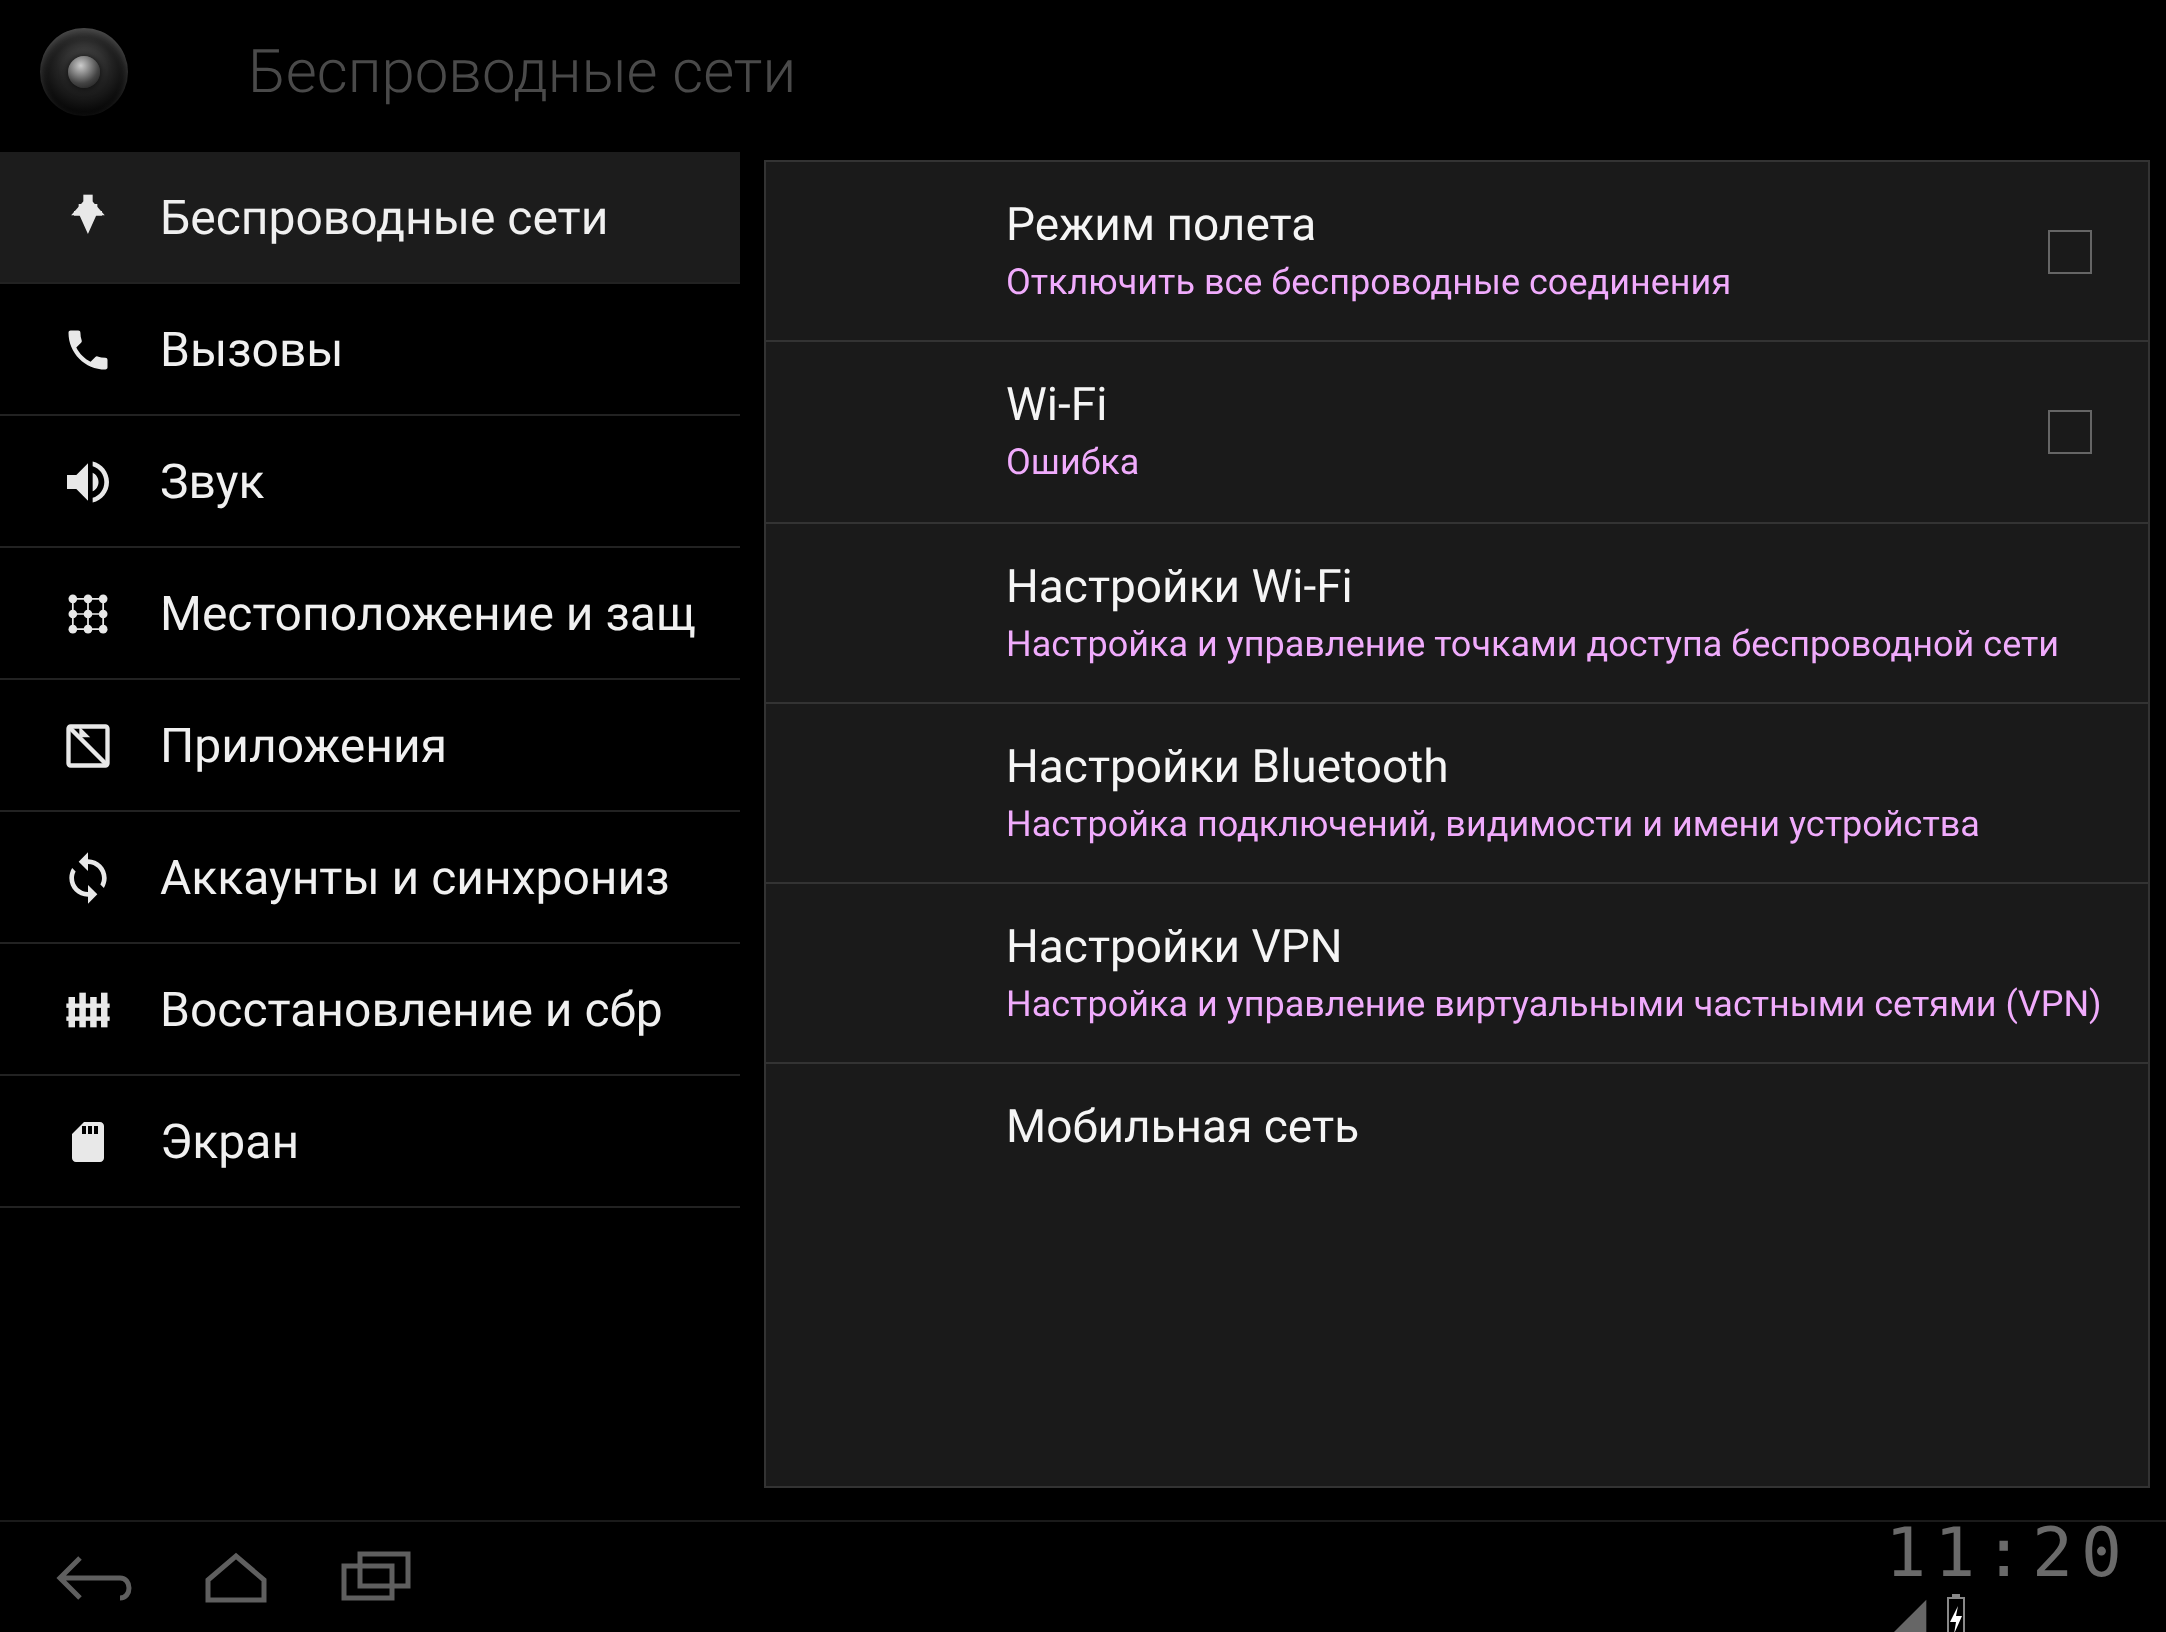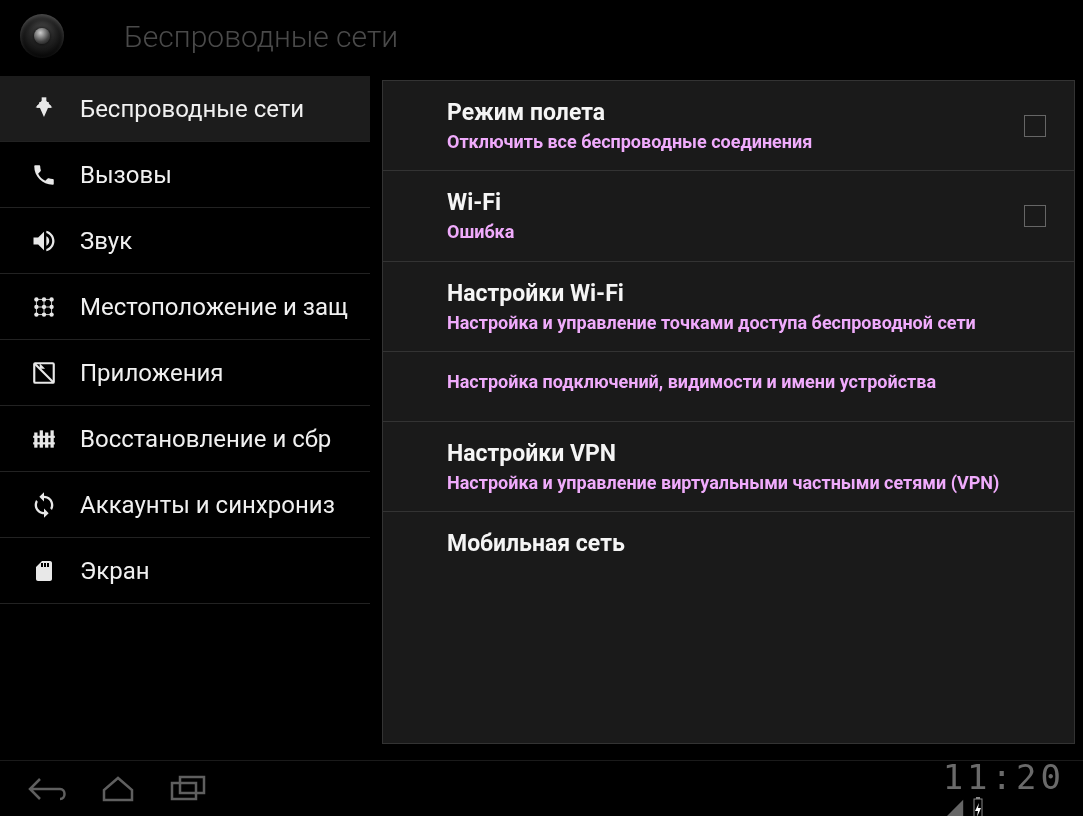--- a/index.html
+++ b/index.html
@@ -74,26 +74,25 @@
     text-overflow: clip;
   }
   .panel {
     flex: 1;
     margin: 8px 8px 0 12px;
     background: #1a1a1a;
     border: 1px solid #333;
     overflow: hidden;
   }
   .panel-item {
-    padding: 18px 20px 16px 64px;
+    padding: 18px 20px 16px 120px;
     border-bottom: 1px solid #333;
     position: relative;
     cursor: pointer;
     min-height: 70px;
-    font-weight: bold;
   }
   .panel-item:last-child{border-bottom:none;}
   .panel-title {
     font-size: 23px;
     color: #f5f5f5;
     margin-bottom: 4px;
   }
   .panel-sub {
     font-size: 18px;
     color: #f0abfc;
@@ -213,43 +212,43 @@
             <rect x="3" y="3" width="18" height="18" rx="1"></rect>
             <path d="M3 3 L21 21" stroke="#e8e8e8"></path>
             <path d="M8 3v5h5" fill="#e8e8e8" stroke="none"></path>
           </svg>
       </span>
       <span class="sidebar-label">Приложения</span>
     </div>
 
     <div class="sidebar-item">
       <span class="sidebar-icon">
+        <svg width="28" height="28" viewBox="0 0 24 24" fill="#e8e8e8">
+            <path d="M12 4V1L8 5l4 4V6c3.3 0 6 2.7 6 6 0 1-.3 2-.7 2.8l1.5 1.5C19.5 15 20 13.6 20 12c0-4.4-3.6-8-8-8zm0 14c-3.3 0-6-2.7-6-6 0-1 .3-2 .7-2.8L5.2 7.7C4.5 9 4 10.4 4 12c0 4.4 3.6 8 8 8v3l4-4-4-4v3z"></path>
+          </svg>
+      </span>
+      <span class="sidebar-label">Аккаунты и синхрониз</span>
+    </div>
+
+    <div class="sidebar-item">
+      <span class="sidebar-icon">
         <svg width="26" height="26" viewBox="0 0 24 24" fill="#e8e8e8">
             <rect x="3" y="6" width="3" height="14"></rect>
             <rect x="8" y="4" width="3" height="16"></rect>
             <rect x="13" y="6" width="3" height="14"></rect>
             <rect x="18" y="4" width="3" height="16"></rect>
             <rect x="2" y="9" width="20" height="2"></rect>
             <rect x="2" y="15" width="20" height="2"></rect>
           </svg>
       </span>
       <span class="sidebar-label">Восстановление и сбр</span>
     </div>
 
     <div class="sidebar-item">
       <span class="sidebar-icon">
-        <svg width="28" height="28" viewBox="0 0 24 24" fill="#e8e8e8">
-            <path d="M12 4V1L8 5l4 4V6c3.3 0 6 2.7 6 6 0 1-.3 2-.7 2.8l1.5 1.5C19.5 15 20 13.6 20 12c0-4.4-3.6-8-8-8zm0 14c-3.3 0-6-2.7-6-6 0-1 .3-2 .7-2.8L5.2 7.7C4.5 9 4 10.4 4 12c0 4.4 3.6 8 8 8v3l4-4-4-4v3z"></path>
-          </svg>
-      </span>
-      <span class="sidebar-label">Аккаунты и синхрониз</span>
-    </div>
-
-    <div class="sidebar-item">
-      <span class="sidebar-icon">
         <svg width="24" height="26" viewBox="0 0 24 24" fill="#e8e8e8">
             <path d="M18 2H10L4 8v12c0 1.1.9 2 2 2h12c1.1 0 2-.9 2-2V4c0-1.1-.9-2-2-2zm-6 2h2v4h-2V4zm3 0h2v4h-2V4zM9 4h2v4H9V4z"></path>
           </svg>
       </span>
       <span class="sidebar-label">Экран</span>
     </div>
 
   </div>
 
   <div class="panel">
@@ -266,20 +265,21 @@
       <div class="checkbox"></div>
     </div>
 
     <div class="panel-item">
       <div class="panel-title">Настройки Wi-Fi</div>
       <div class="panel-sub">Настройка и управление точками доступа беспроводной сети</div>
     </div>
 
 
     <div class="panel-item">
+      <div class="panel-title">Настройки Bluetooth</div>
       <div class="panel-sub">Настройка подключений, видимости и имени устройства</div>
     </div>
 
     <div class="panel-item">
       <div class="panel-title">Настройки VPN</div>
       <div class="panel-sub">Настройка и управление виртуальными частными сетями (VPN)</div>
     </div>
 
     <div class="panel-item" style="padding-bottom:6px;">
       <div class="panel-title">Мобильная сеть</div>

